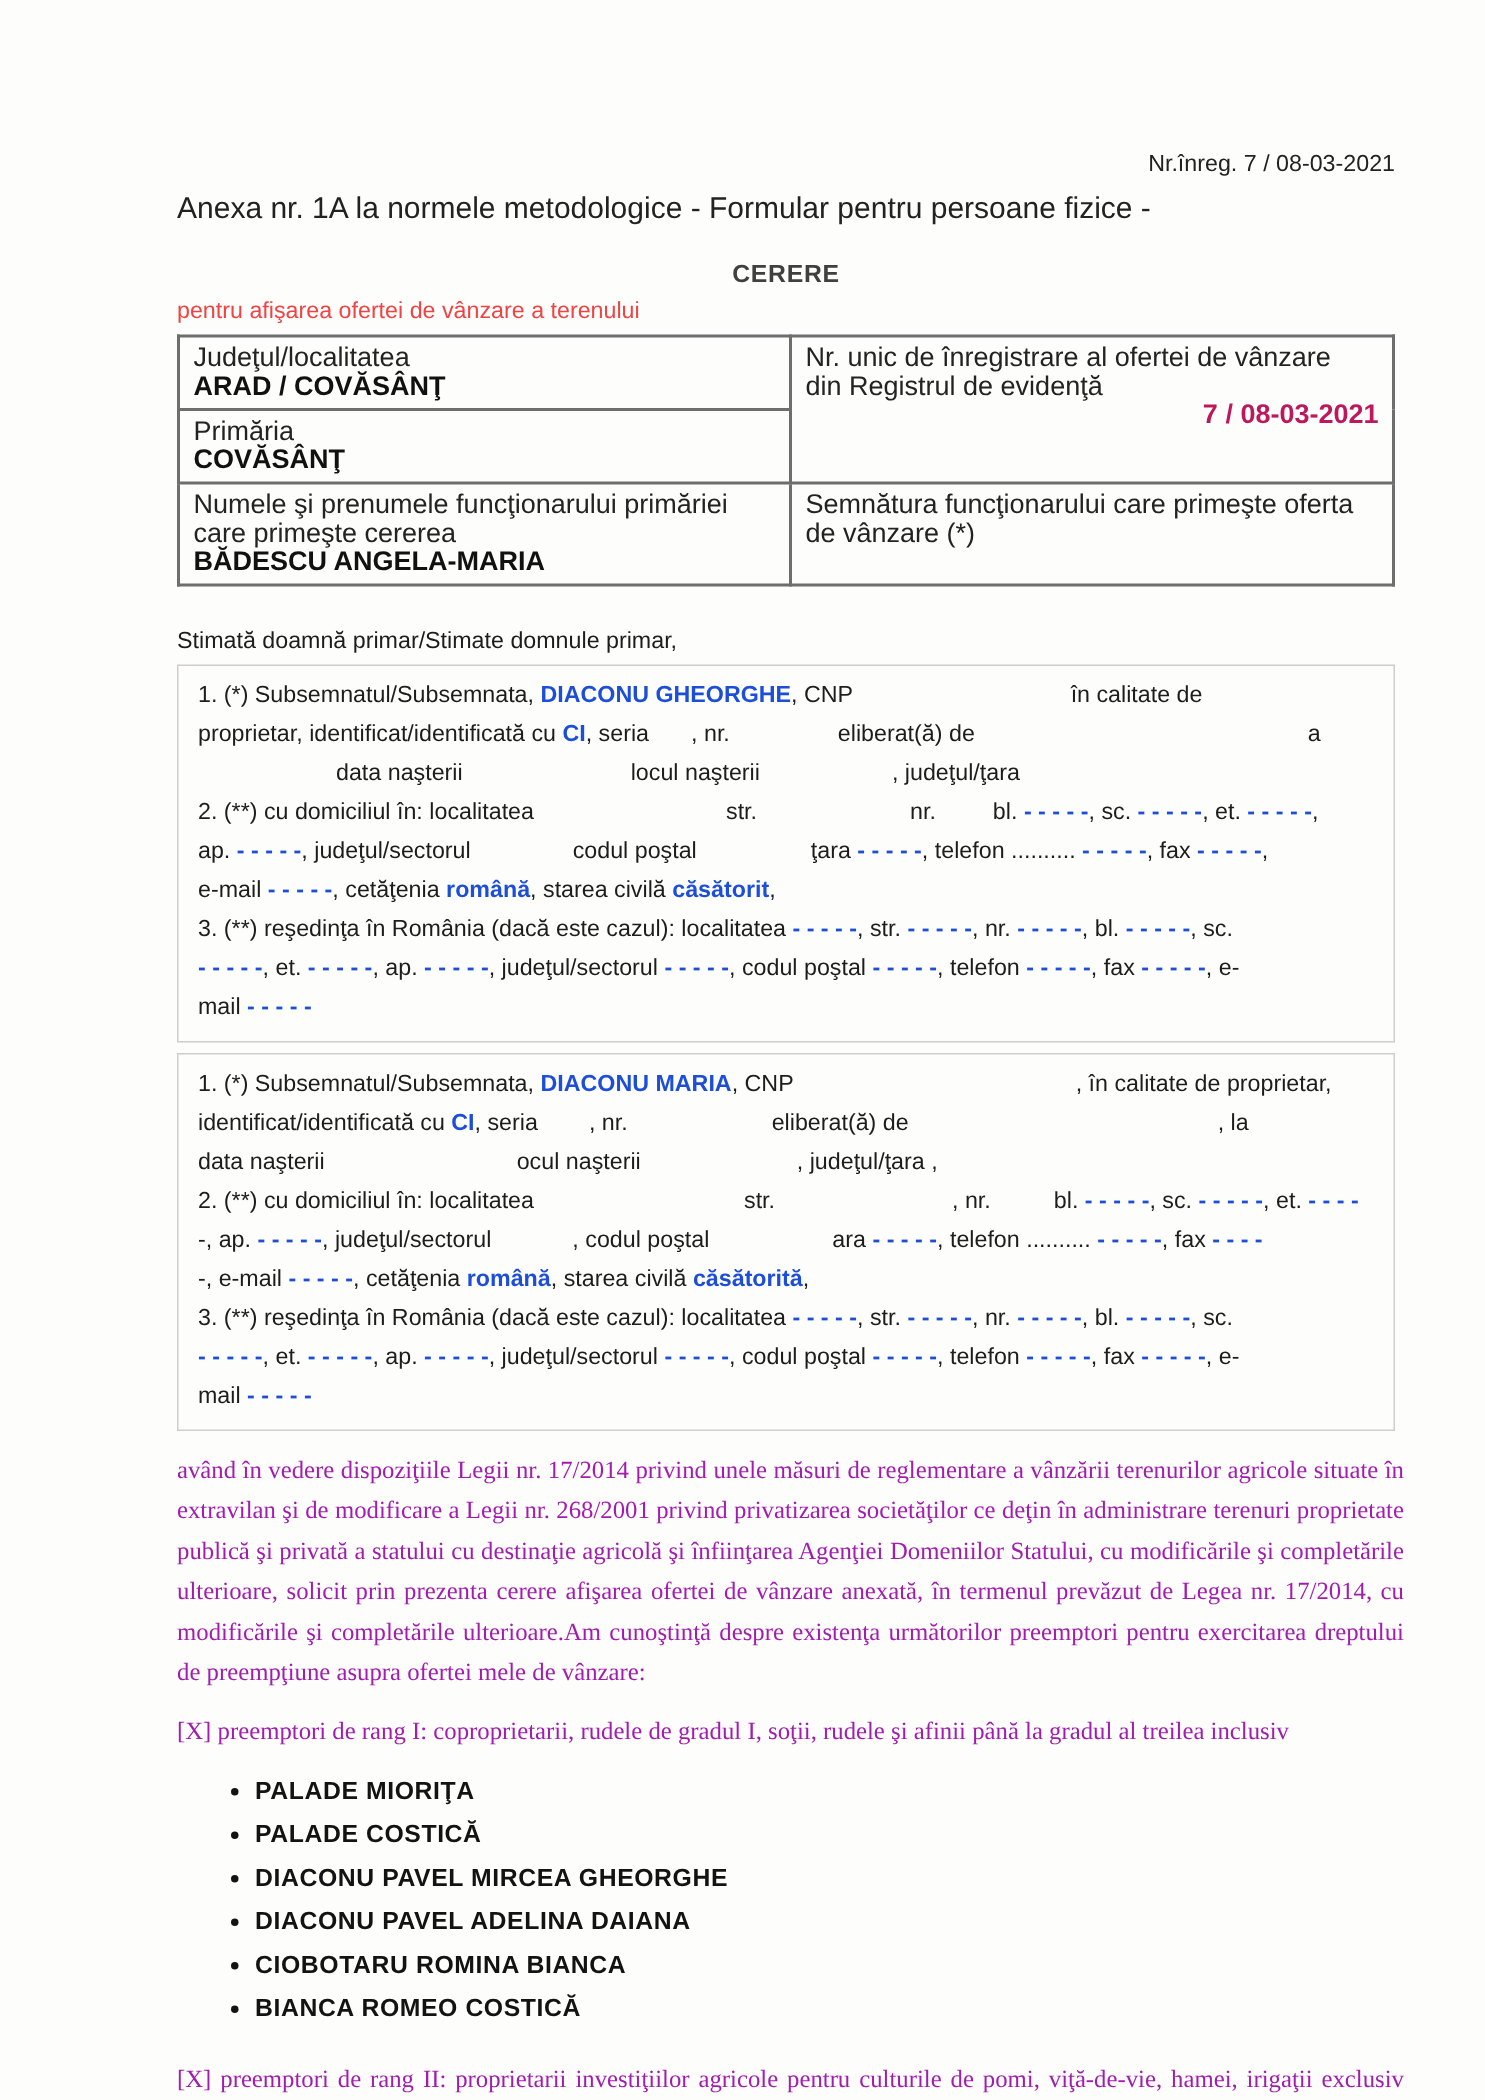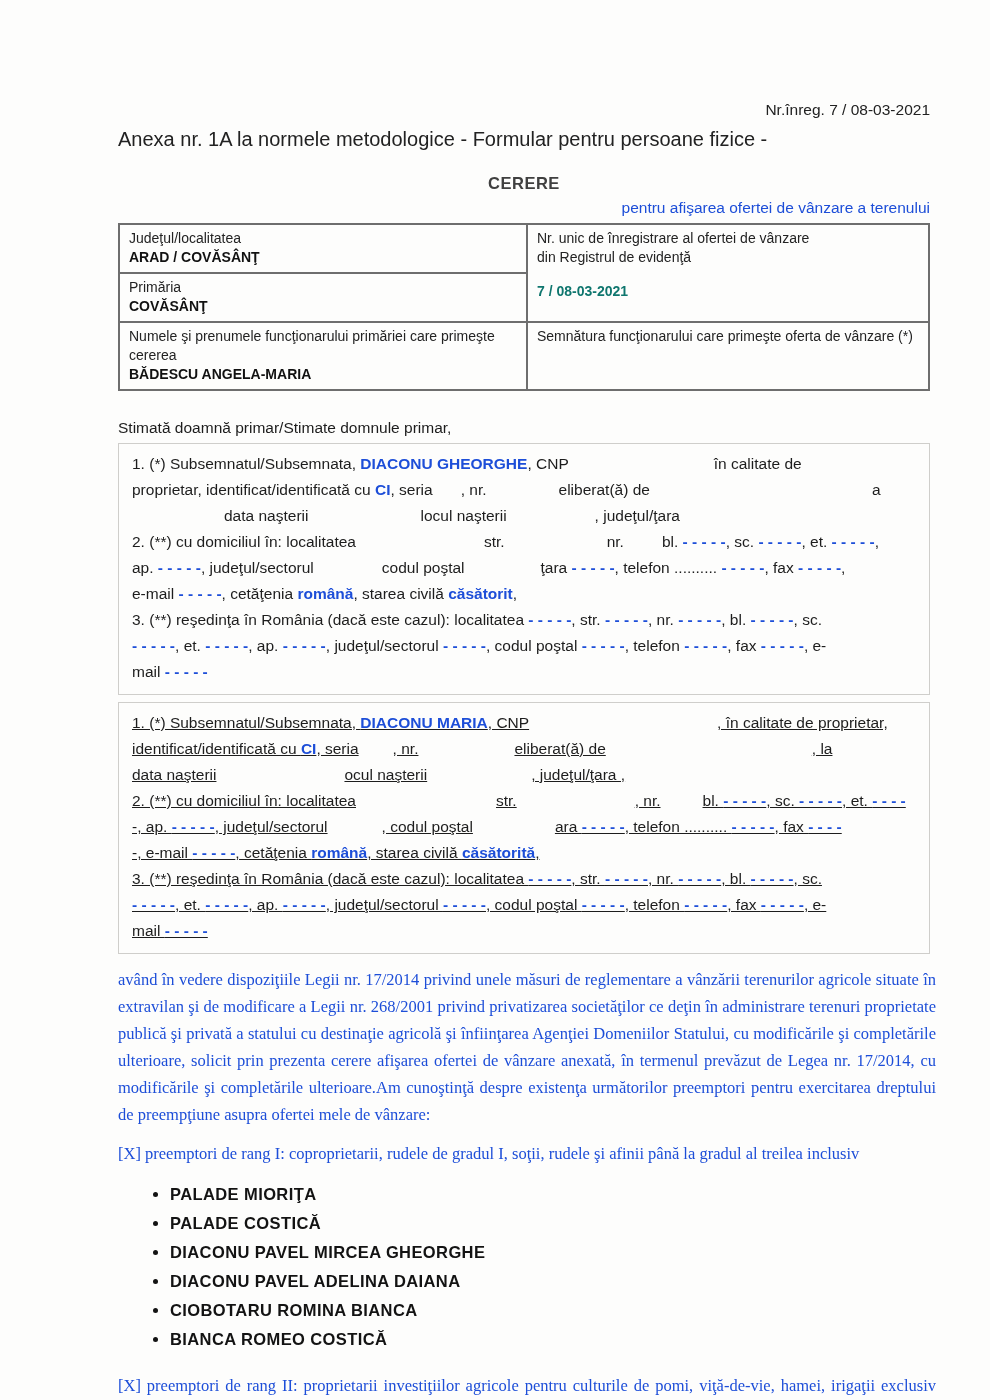--- a/index.html
+++ b/index.html
@@ -30,75 +30,75 @@
   .title {
     margin-top: 25px;
     text-align: center;
     font-weight: bold;
     font-size: 16.5px;
     letter-spacing: 0.5px;
     color: #404040;
   }
   .subtitle {
     margin-top: 6px;
-    text-align: right;
+    text-align: left;
     font-size: 15.5px;
-    color: #1d4ed8;
+    color: #ef4444;
   }
   table.header-table {
     margin-top: 6px;
     width: 812px;
     border-collapse: collapse;
     table-layout: fixed;
-    font-size: 14px;
+    font-size: 18px;
     color: #232323;
   }
   table.header-table td {
     border: 2px solid #6e6e6e;
     vertical-align: top;
     padding: 4px 9px 5px 9px;
     line-height: 19px;
   }
   td.col-left  { width: 388px; }
   .cell-value { font-weight: bold; color: #111; }
   .reg-value {
     font-weight: bold;
-    text-align: left;
-    color: #0f766e;
-    margin-top: 15px;
+    text-align: right;
+    color: #be185d;
+    margin-top: 0;
   }
   .salutation {
     margin-top: 28px;
     font-size: 15.5px;
     color: #1d1d1d;
   }
   .form-block {
     margin-top: 6px;
     width: 812px;
     box-sizing: border-box;
     border: 1px solid #cfcecb;
     padding: 7px 3px 9px 13px;
     font-size: 15.5px;
     color: #1d1d1d;
   }
-  .form-block + .form-block { margin-top: 7px; text-decoration: underline; }
+  .form-block + .form-block { margin-top: 7px; }
   .fline {
     white-space: pre-wrap;
     line-height: 26px;
     min-height: 26px;
   }
   .fline b { color: #1d4ed8; }
   .gap { display: inline-block; height: 1px; }
   .legal {
     width: 818px;
     margin: 0;
     font-family: "Liberation Serif", serif;
     font-size: 16.5px;
     line-height: 27px;
-    color: #1d4ed8;
+    color: #a21caf;
   }
   .legal.justify { text-align: justify; }
   #legal-p1 { margin-top: 12px; }
   #rang1-line { margin-top: 12px; }
   ul.preemptors {
     margin: 14px 0 0 0;
     padding-left: 52px;
     font-family: Liberation Sans, sans-serif;
     font-size: 16.5px;
     font-weight: bold;

